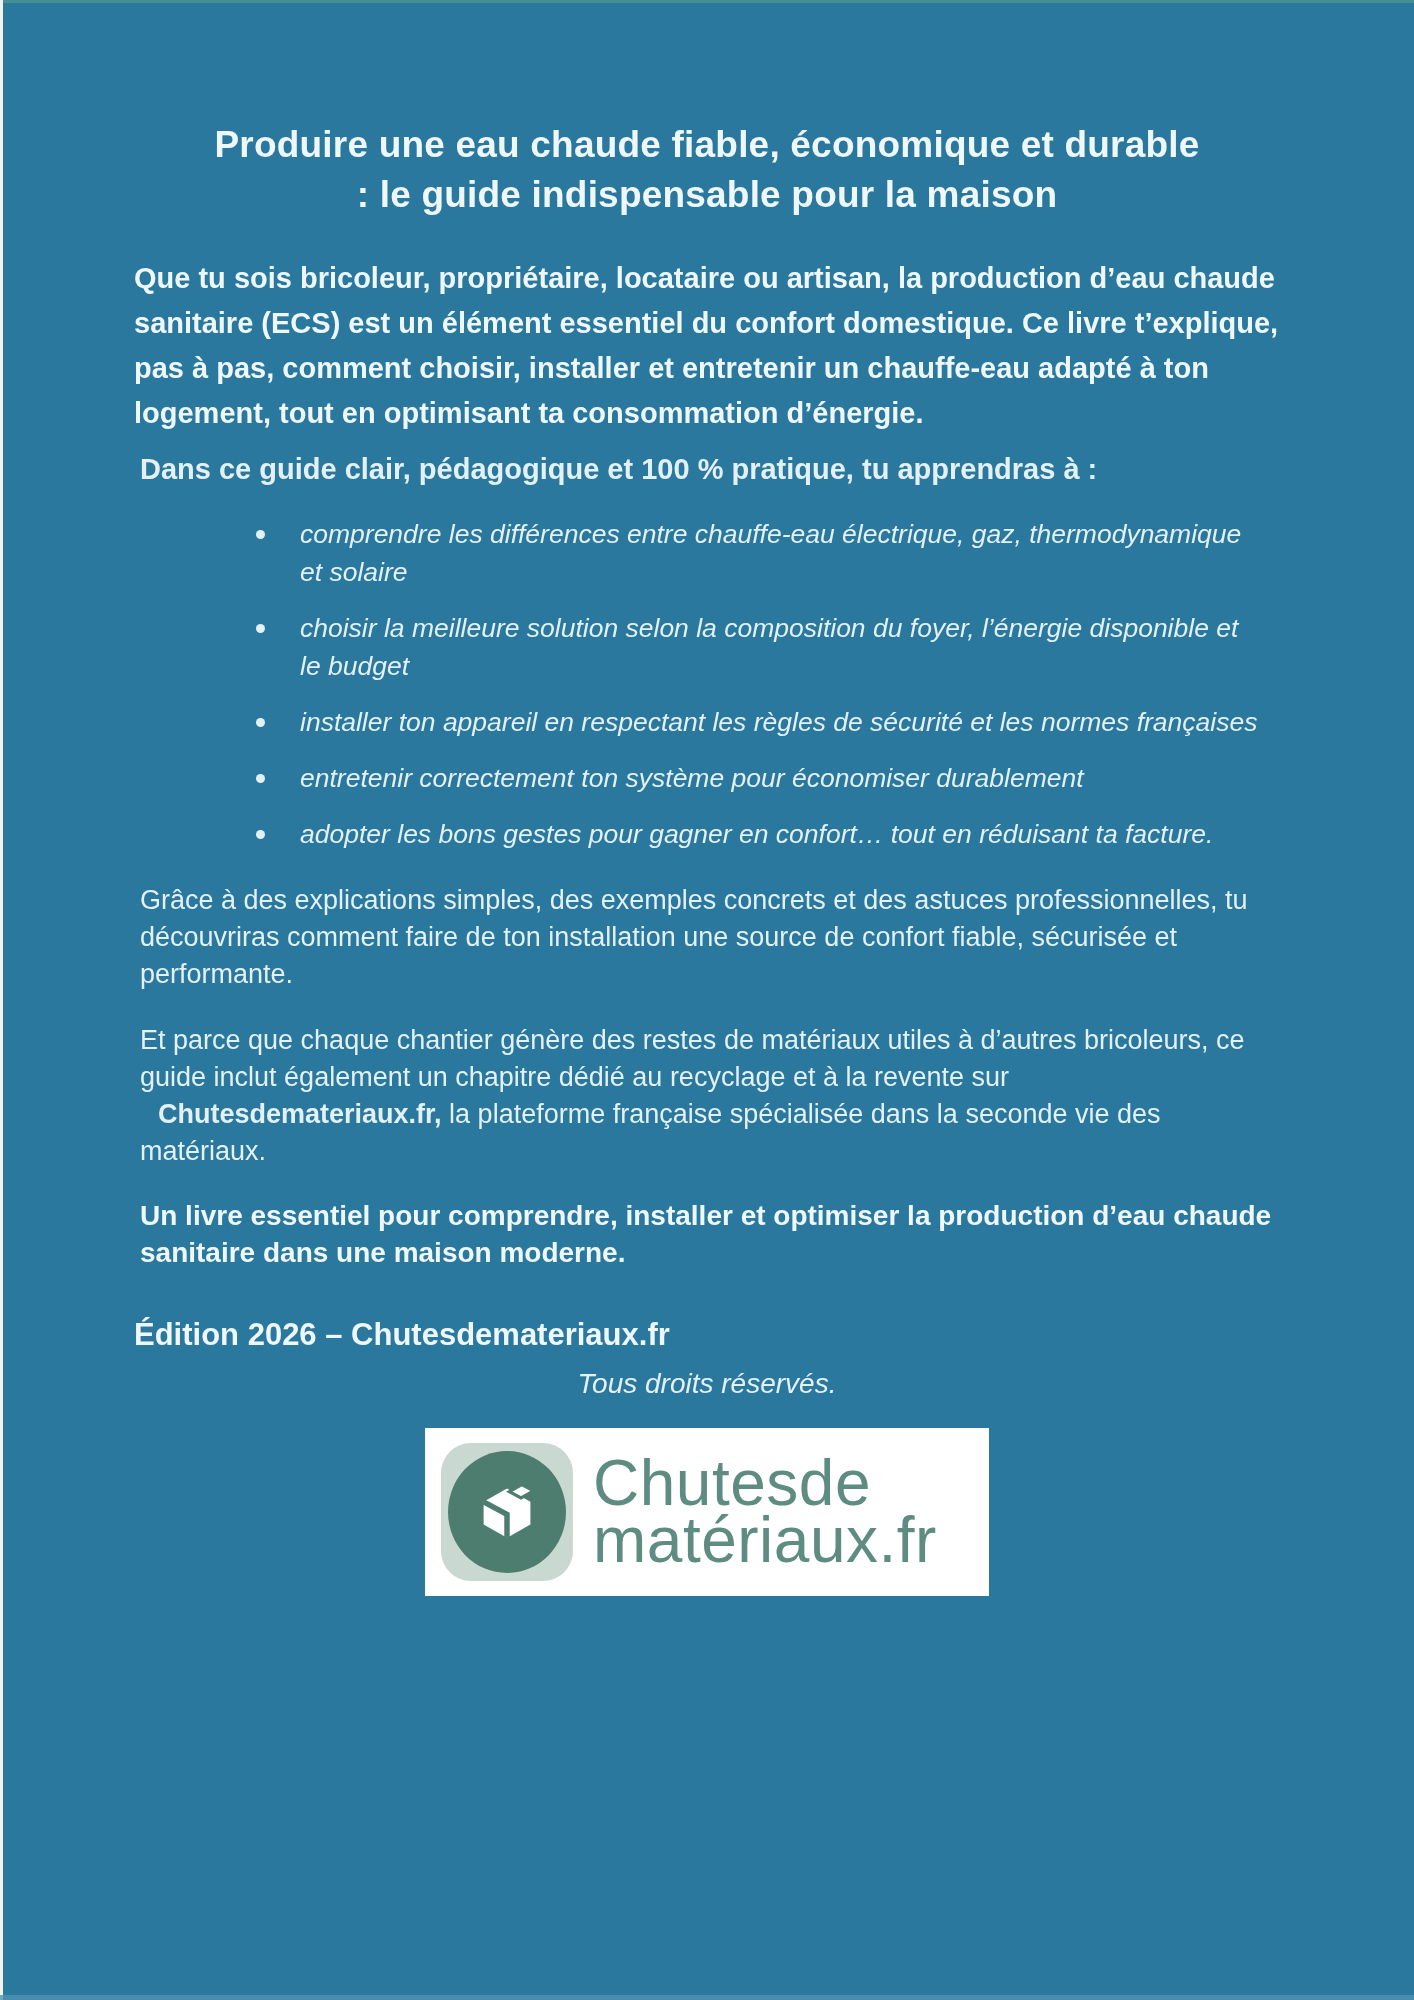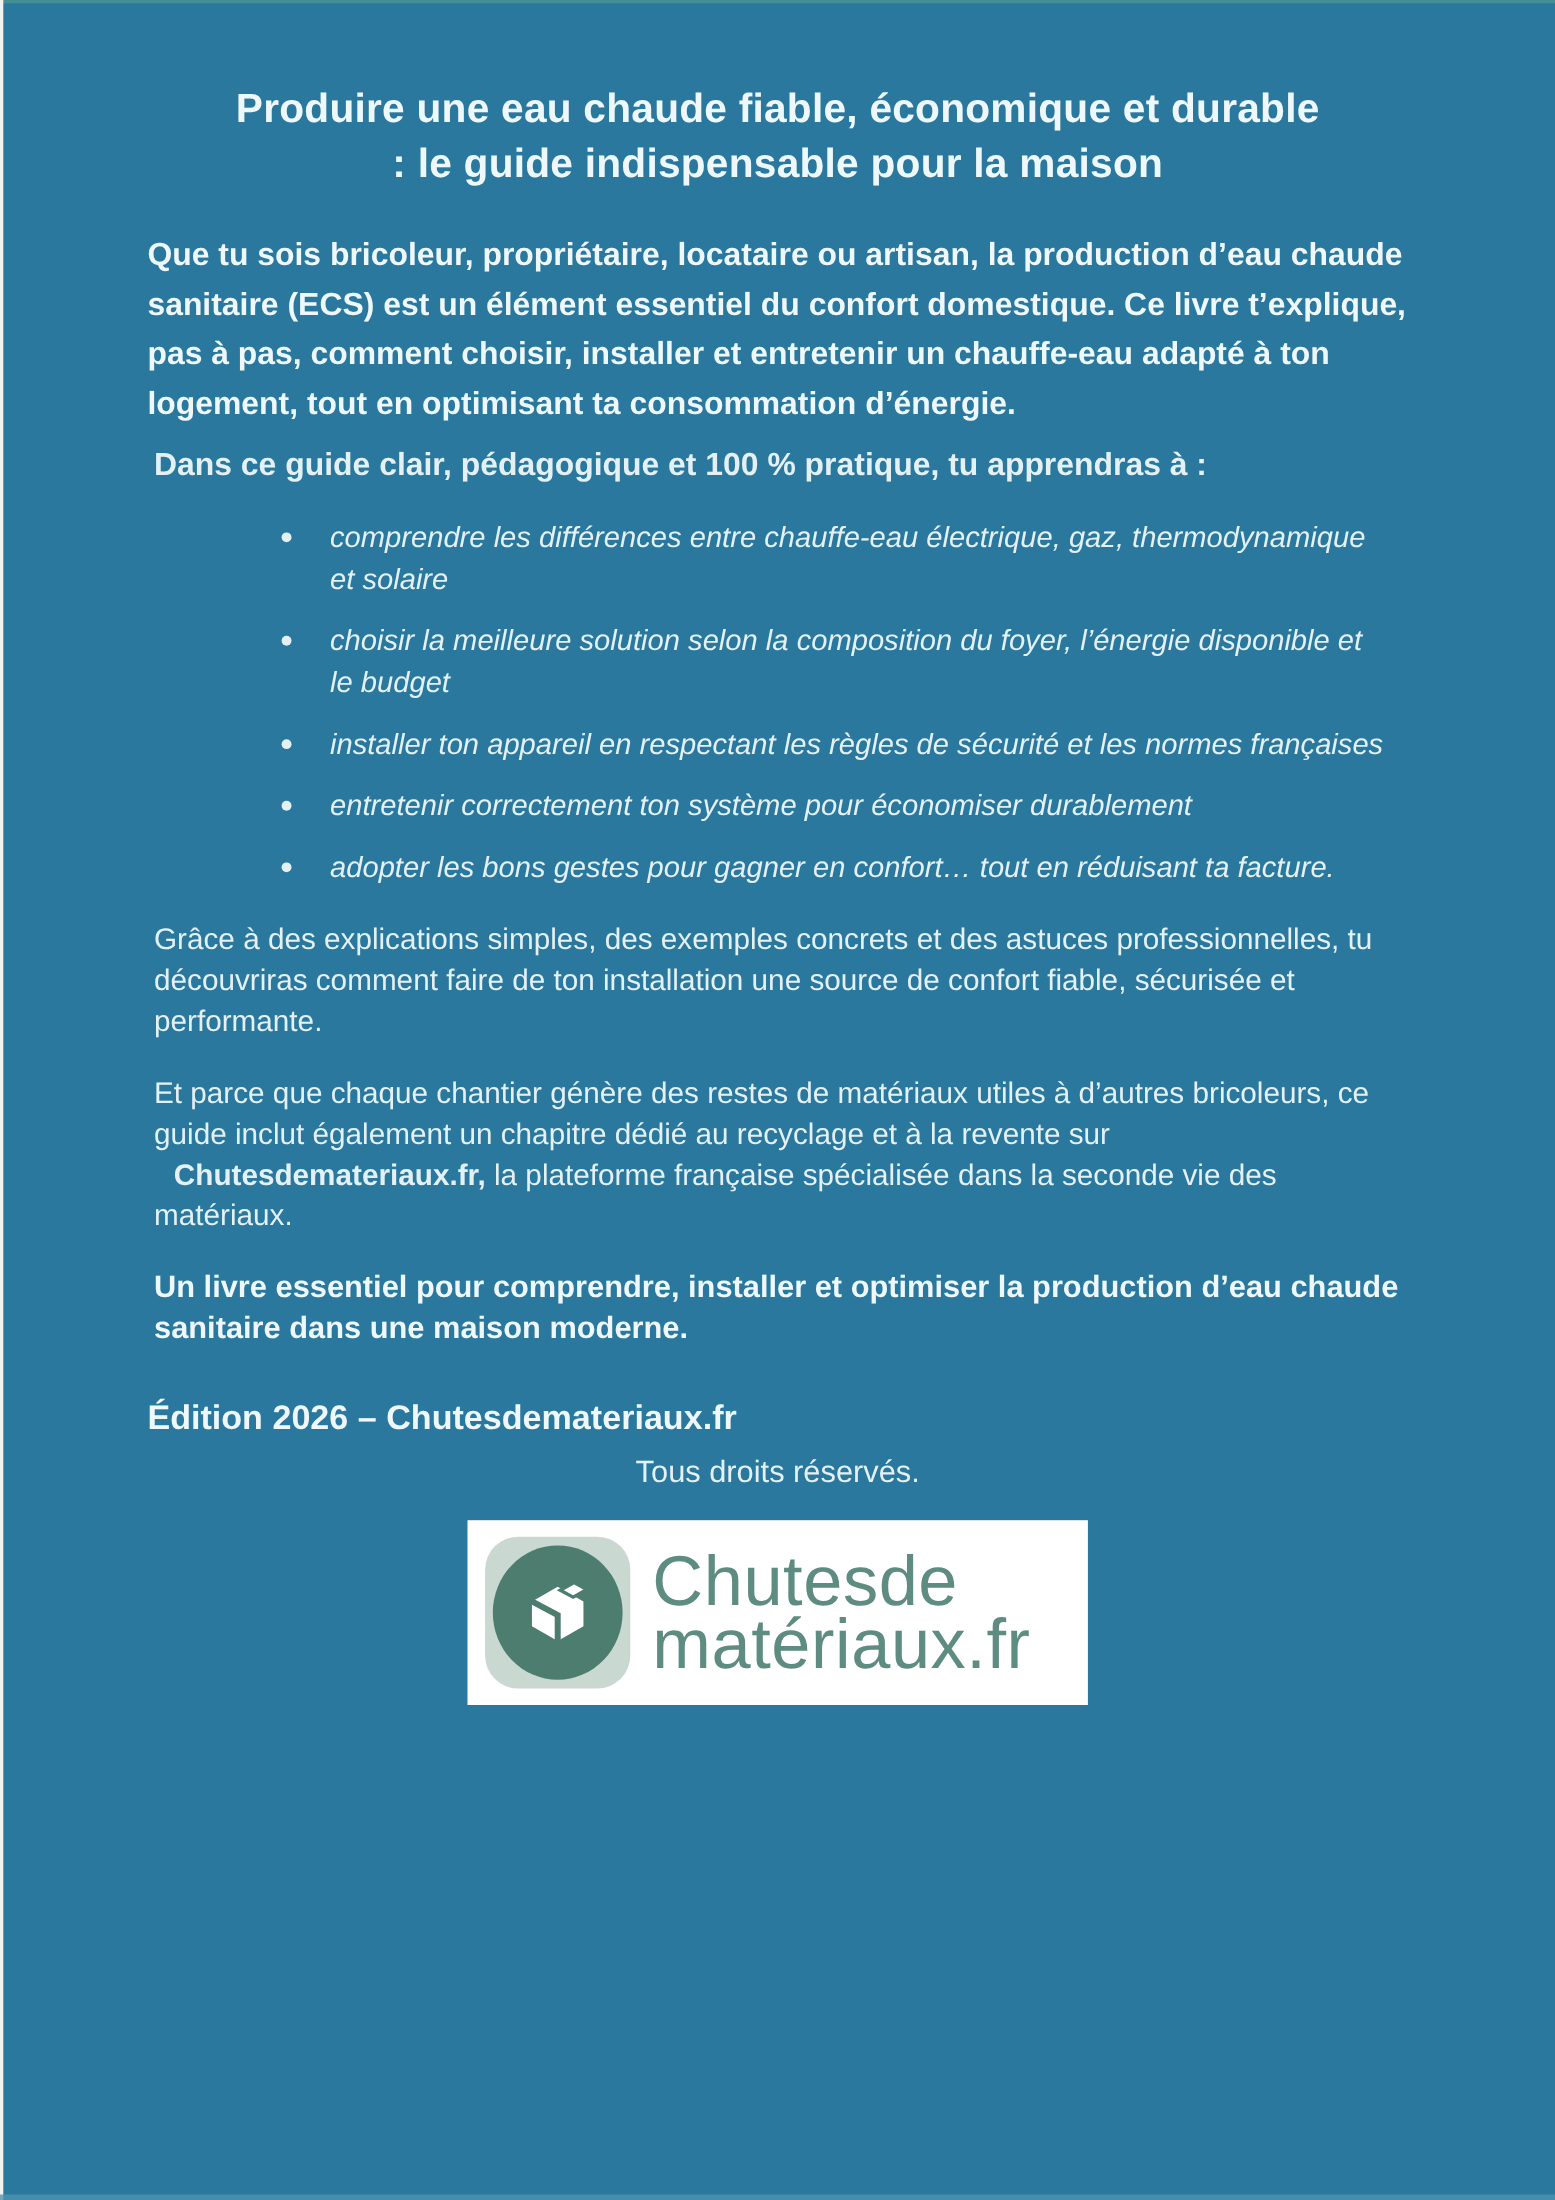--- a/index.html
+++ b/index.html
@@ -16,21 +16,21 @@
   html,body{margin:0;padding:0;background:#ffffff;}
   .page{
     width:1414px;height:2000px;position:relative;overflow:hidden;
     background:var(--bg);
     font-family:"Liberation Sans","DejaVu Sans",sans-serif;
     color:var(--text);
   }
   .edge-top{position:absolute;top:0;left:0;right:0;height:3px;background:var(--edge-top);opacity:.7;}
   .edge-bottom{position:absolute;bottom:0;left:0;right:0;height:5px;background:var(--edge-bottom);opacity:.8;}
   .edge-left{position:absolute;top:0;left:0;bottom:0;width:3px;background:var(--edge-left);}
-  .content{width:1146px;margin:0 auto;padding-top:74px;}
+  .content{width:1146px;margin:0 auto;padding-top:120px;}
   .title{
     margin:0;text-align:center;font-size:37px;line-height:50px;
     font-weight:bold;color:var(--text-bright);letter-spacing:.2px;
   }
   .intro{
     margin:36px 0 0;font-size:29px;line-height:45px;font-weight:bold;
     color:var(--text-bright);
   }
   .list-intro{margin:14px 0 0;padding-left:6px;font-size:29px;line-height:38px;font-weight:bold;}
   ul.bullets{margin:27px 0 0;padding:0;list-style:none;}
@@ -39,21 +39,21 @@
     font-size:26.5px;line-height:38px;font-style:italic;
   }
   .bullets li::before{
     content:"";position:absolute;left:104px;top:15px;width:9px;height:9px;
     border-radius:50%;background:var(--text);
   }
   .para{margin:29px 0 0;padding-left:6px;font-size:27px;line-height:37px;max-width:1135px;}
   .brand{font-weight:bold;margin-left:18px;}
   .closing{font-weight:bold;font-size:28px;color:var(--text-bright);margin-top:27px;max-width:1160px;}
   .edition{margin:44px 0 0;text-align:left;font-weight:bold;font-size:31px;line-height:40px;color:var(--text-bright);}
-  .rights{margin:10px 0 0;text-align:center;font-size:28px;line-height:38px;font-weight:normal;}
+  .rights{margin:10px 0 0;text-align:center;font-size:28px;line-height:38px;font-weight:normal;font-style:italic;}
   .logo-box{
     margin:25px auto 0;width:564px;height:168px;background:#ffffff;
     display:flex;align-items:center;gap:20px;padding:0 16px;box-sizing:border-box;
   }
   .logo-tile{
     width:132px;height:138px;border-radius:30px;background:var(--logo-tile);
     display:flex;align-items:center;justify-content:center;flex:0 0 auto;
   }
   .logo-circle{
     width:118px;height:122px;border-radius:50%;background:var(--logo-circle);

